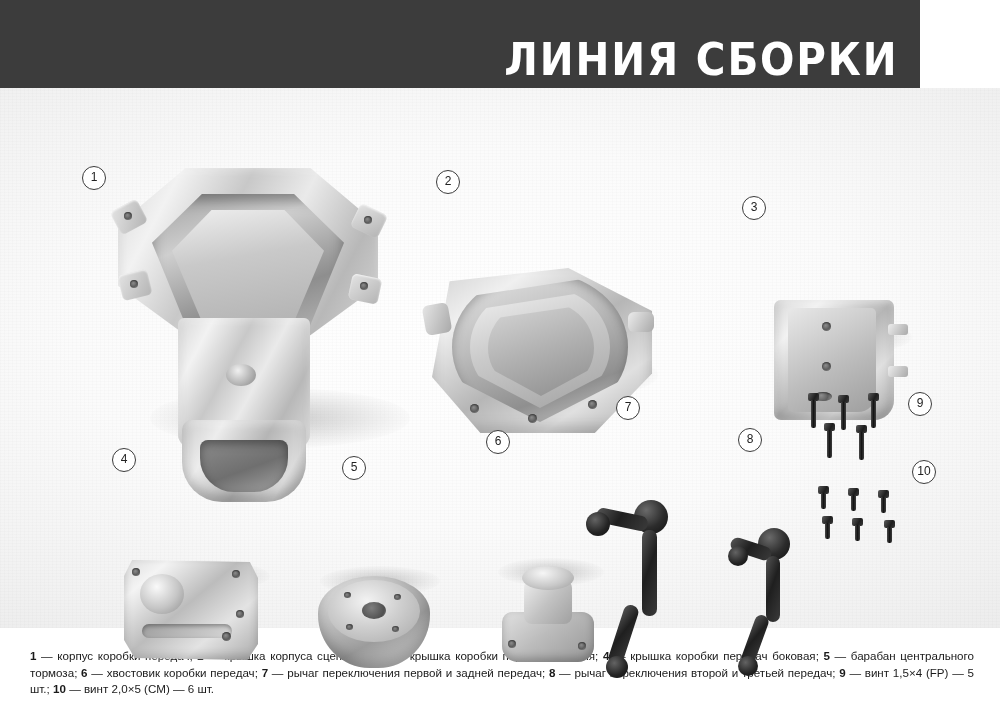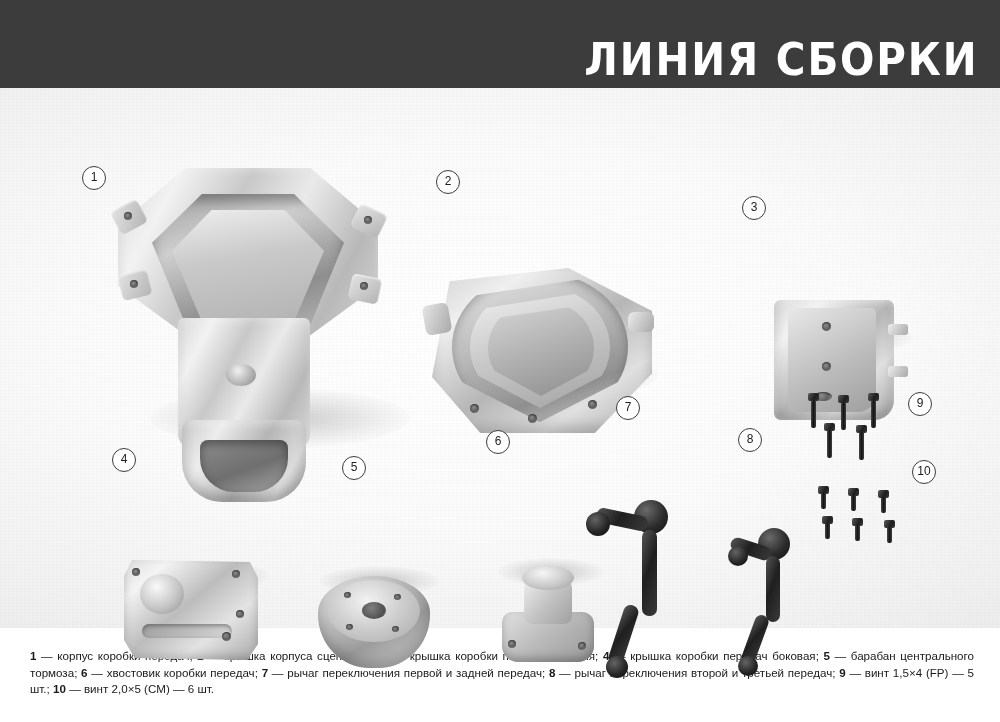--- a/index.html
+++ b/index.html
@@ -12,21 +12,21 @@
     height: 722px;
     overflow: hidden;
     font-family: "Liberation Sans", sans-serif;
     position: relative;
   }
 
   
   .header {
     position: absolute;
     left: 0; top: 0;
-    width: 1000px;
+    width: 920px;
     height: 110px;
     overflow: hidden;
   }
   .header-dark {
     position: absolute;
     left: 0; top: 0;
     width: 1000px;
     height: 110px;
     background: #3c3c3c;
     clip-path: polygon(0 0, 1000px 0, 1000px 92px, 0 110px);

